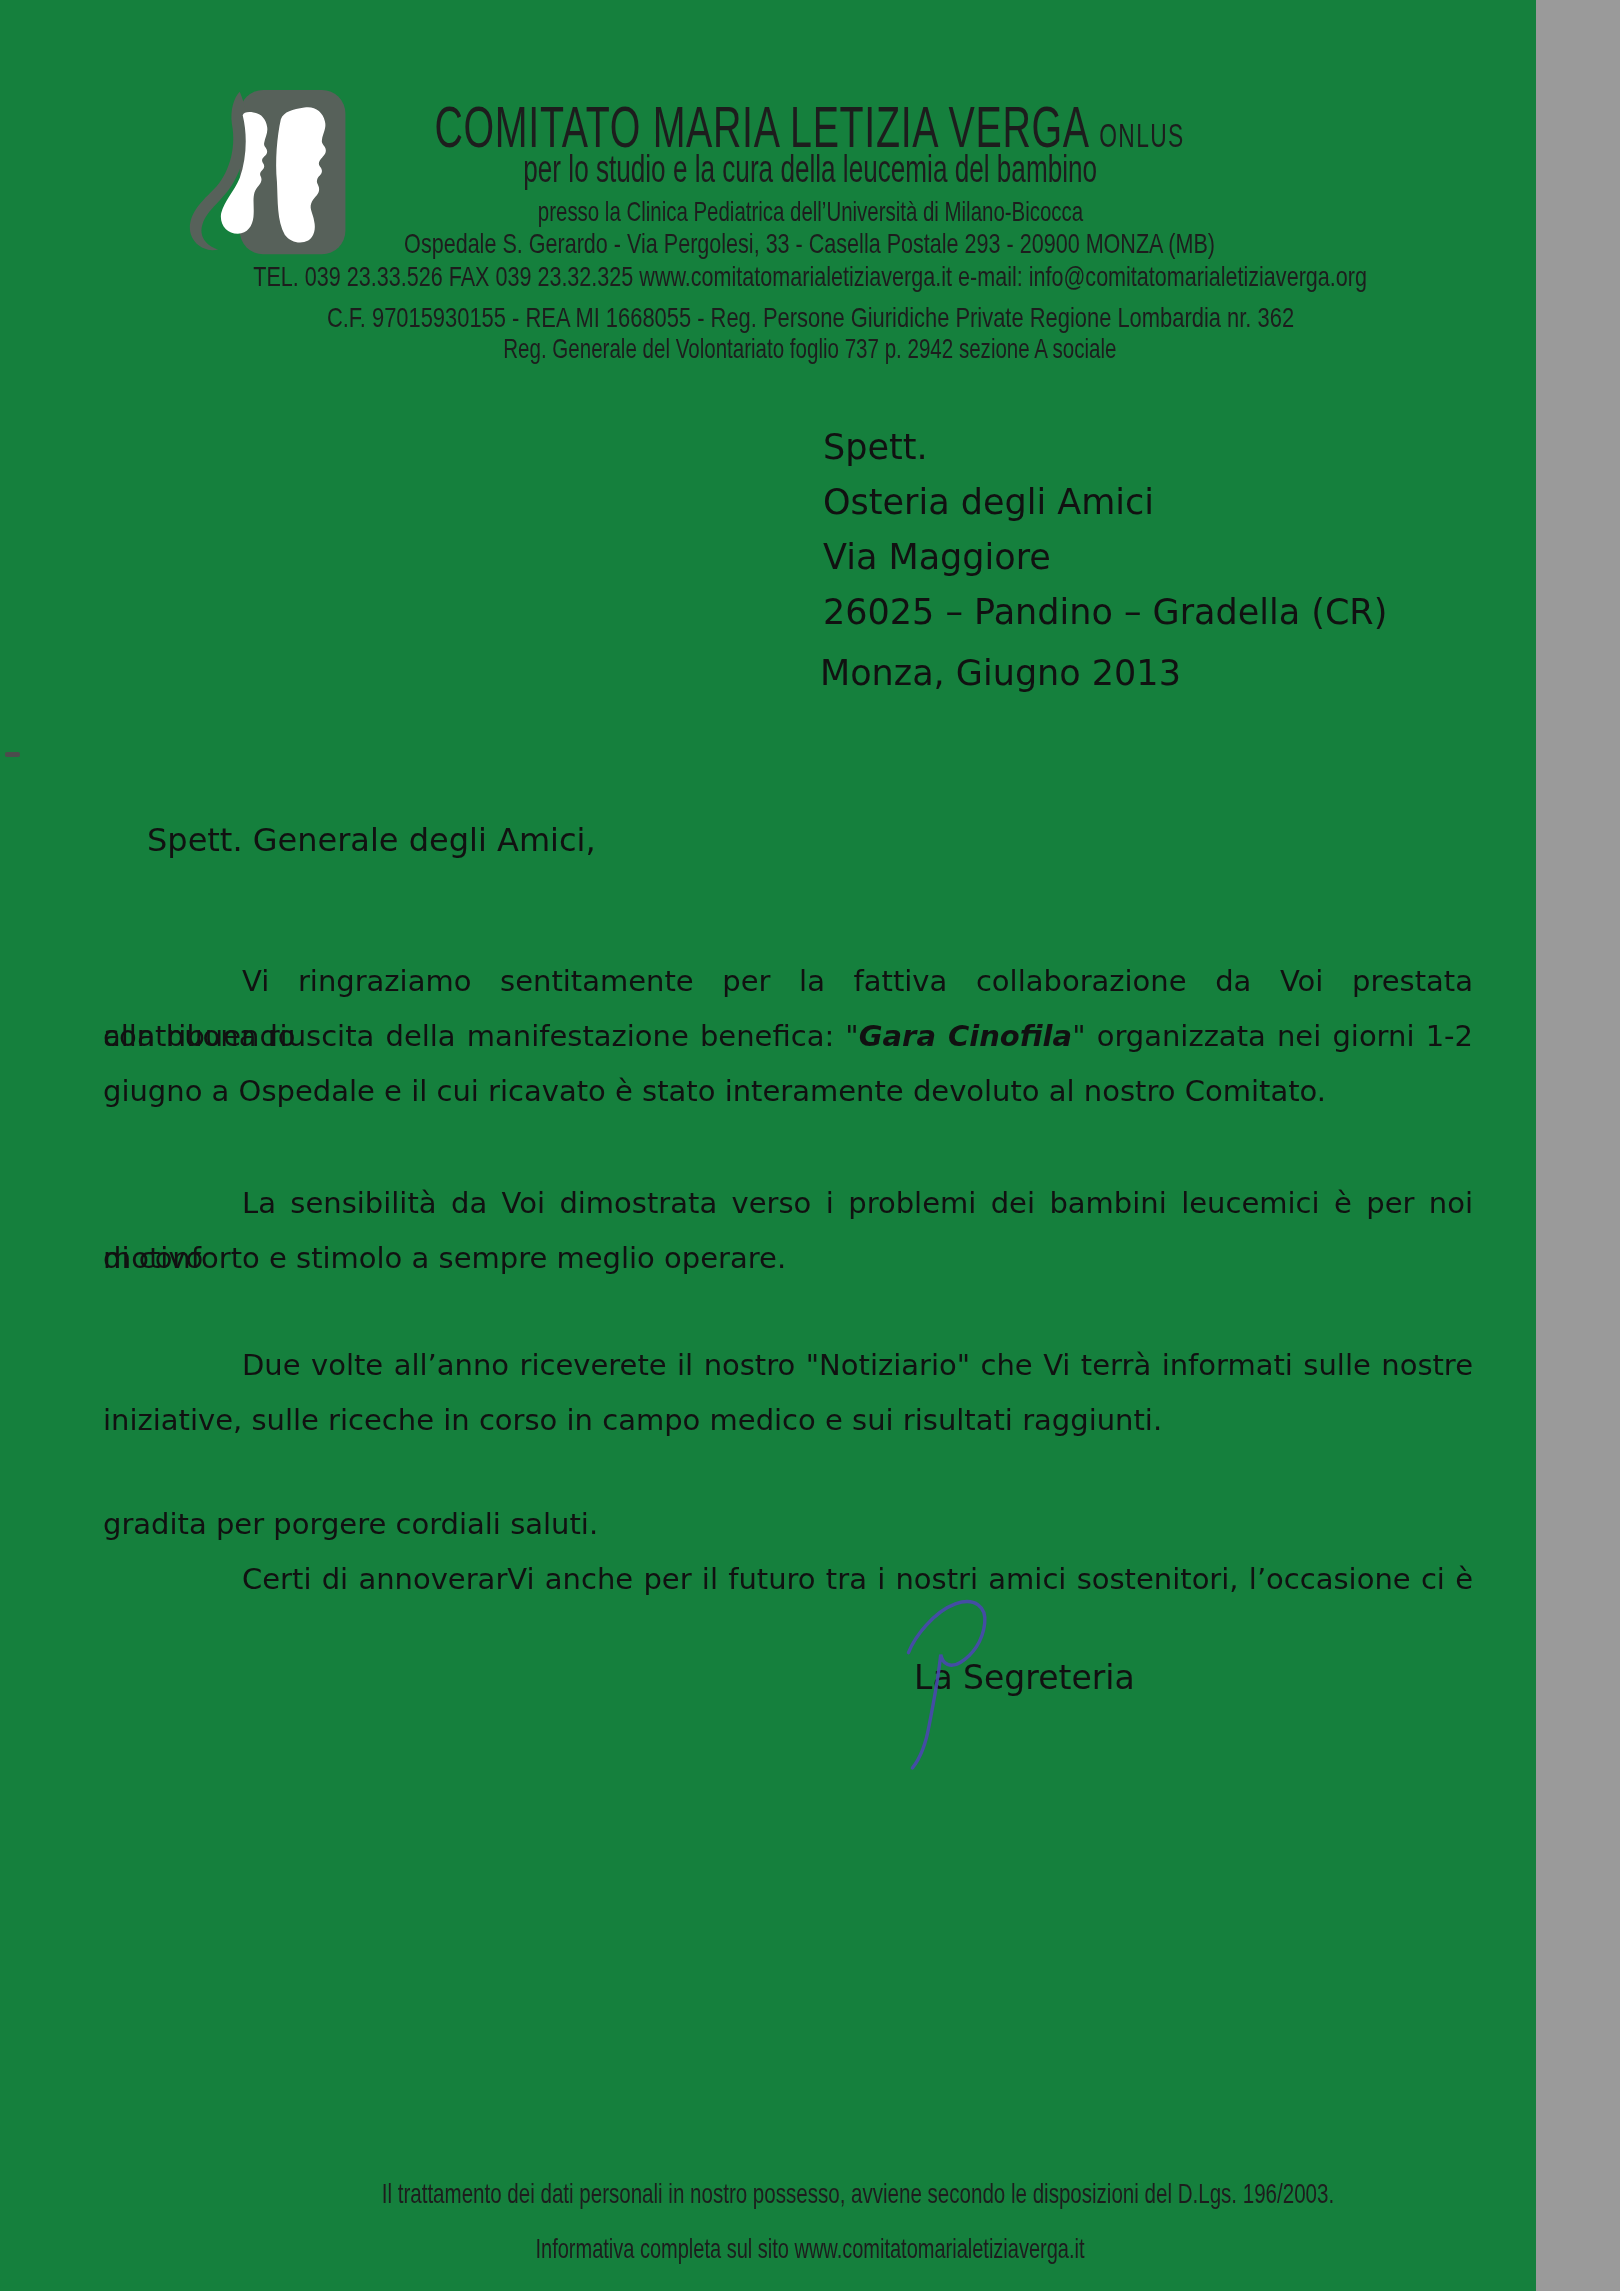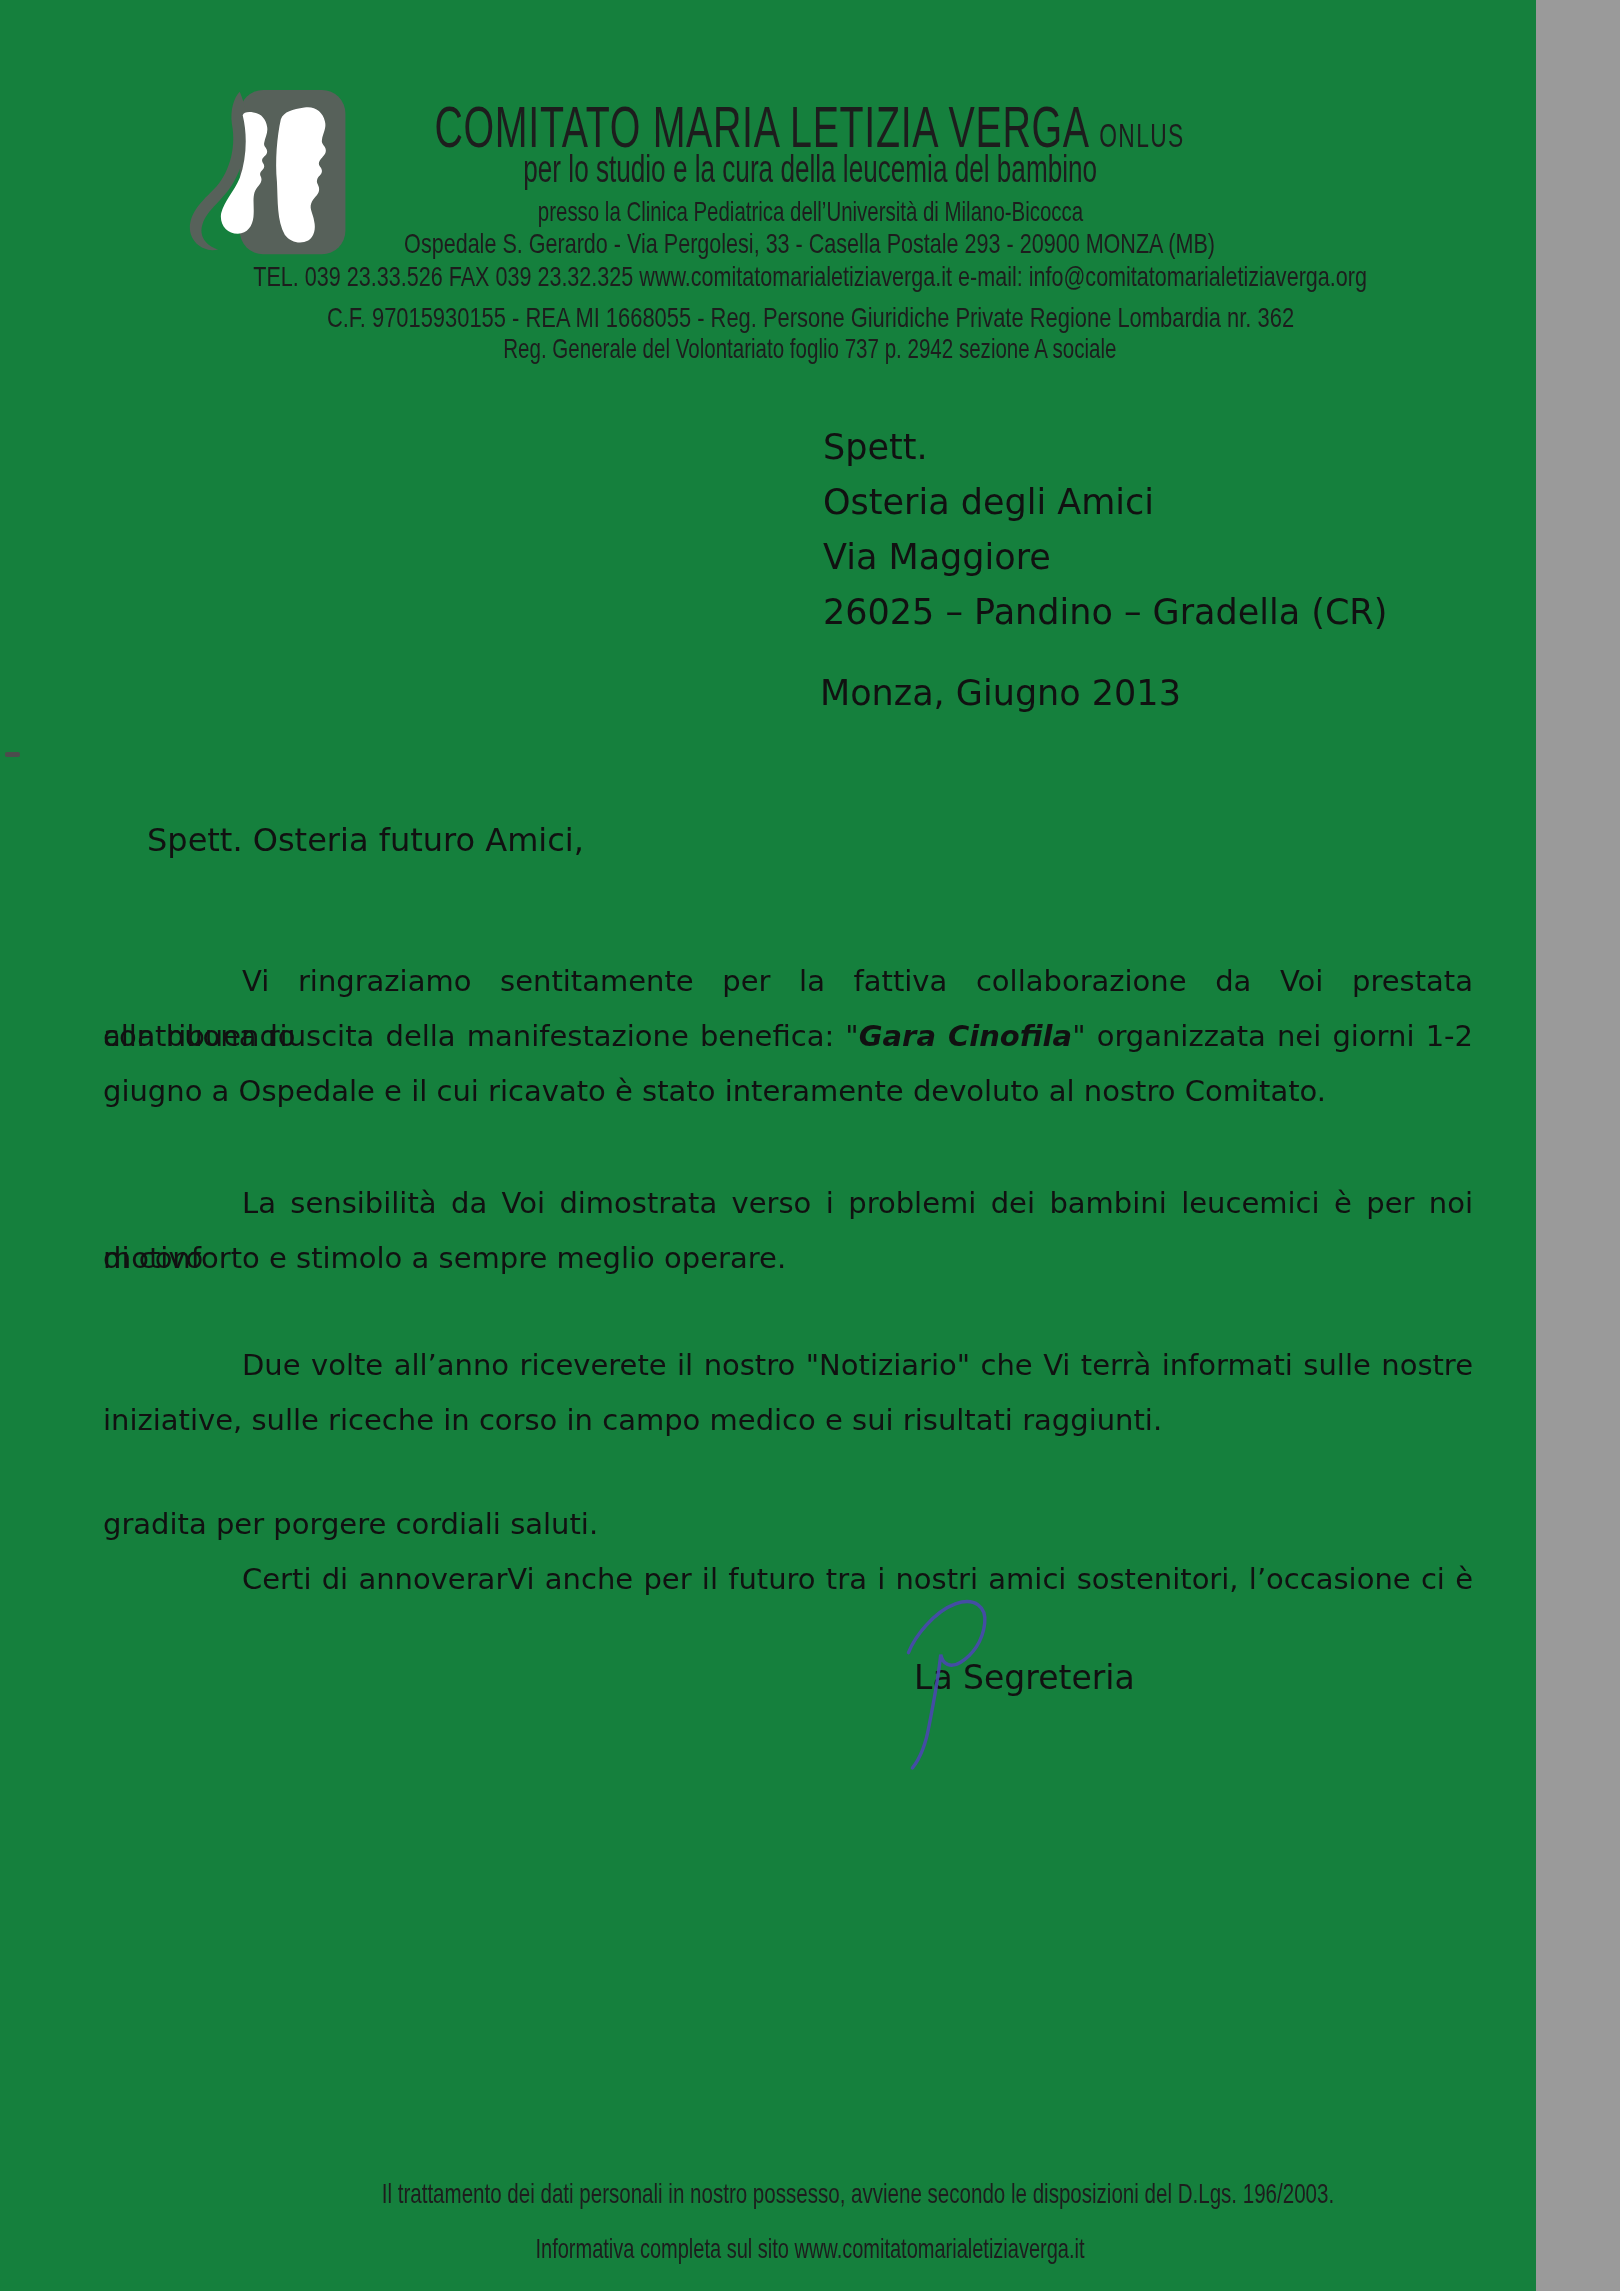--- a/index.html
+++ b/index.html
@@ -23,21 +23,21 @@
   .t-tel    {font-size:28px;}
   .sx-tel   {transform:scaleX(.77);}
   .t-cf     {font-size:27.4px;}
   .sx-cf    {transform:scaleX(.80);}
   .t-reg    {font-size:27.4px;}
   .sx-reg   {transform:scaleX(.75);}
   .logo{position:absolute;left:183px;top:82px;width:182px;height:188px;}
   
   .hand{font-family:"DejaVu Sans",sans-serif;color:#111;}
   .recipient{position:absolute;left:823px;top:420px;font-size:35px;line-height:55px;white-space:nowrap;}
-  .dateline{position:absolute;left:820px;top:653px;font-size:35px;white-space:nowrap;margin-top:20px;}
+  .dateline{position:absolute;left:820px;top:653px;font-size:35px;white-space:nowrap;}
   .salutation{position:absolute;left:147px;top:821px;font-size:32px;white-space:nowrap;}
   .para{position:absolute;left:103px;width:1370px;font-size:29px;}
   .bline{height:55px;line-height:55px;}
   .jfull{text-align:justify;text-align-last:justify;}
   .ind{text-indent:139px;}
   .em{font-weight:bold;font-style:italic;}
   
   .sig-label{position:absolute;left:914px;top:1658px;font-size:33px;white-space:nowrap;}
   .sig-ink{position:absolute;left:887px;top:1580px;width:127px;height:206px;}
   
@@ -112,21 +112,21 @@
 
   <div class="recipient hand">
     <div>Spett.</div>
     <div>Osteria degli Amici</div>
     <div>Via Maggiore</div>
     <div>26025 – Pandino – Gradella (CR)</div>
   </div>
 
   <div class="dateline hand">Monza, Giugno 2013</div>
 
-  <div class="salutation hand">Spett. Osteria futuro Amici,</div>
+  <div class="salutation hand">Spett. Generale degli Amici,</div>
 
   <div class="para hand" style="top:954px;">
     <div class="bline jfull ind">Vi ringraziamo sentitamente per la fattiva collaborazione da Voi prestata contribuendo</div>
     <div class="bline jfull"><span>alla buona riuscita della manifestazione benefica: "</span><span class="em">Gara Cinofila</span><span>" organizzata nei giorni 1-2</span></div>
     <div class="bline">giugno a Ospedale e il cui ricavato è stato interamente devoluto al nostro Comitato.</div>
   </div>
 
   <div class="para hand" style="top:1176px;">
     <div class="bline jfull ind">La sensibilità da Voi dimostrata verso i problemi dei bambini leucemici è per noi motivo</div>
     <div class="bline">di conforto e stimolo a sempre meglio operare.</div>

